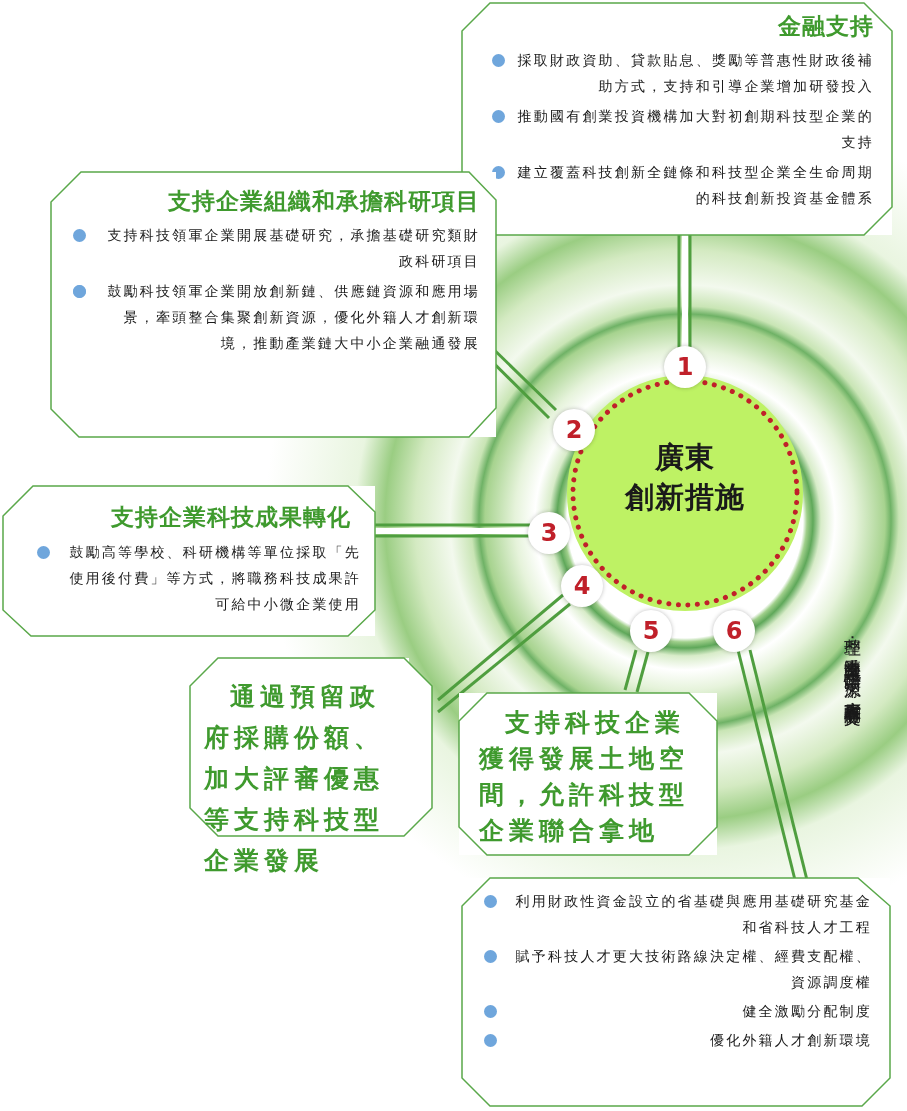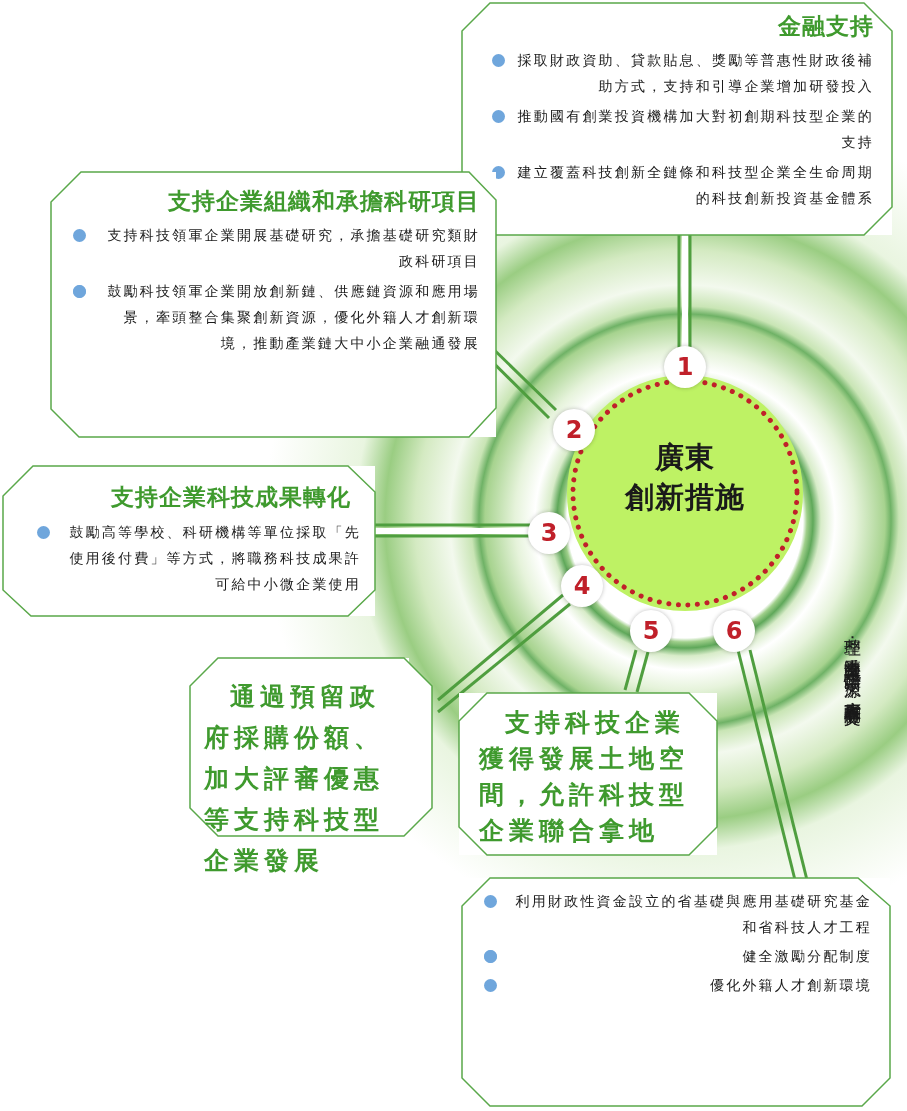--- a/index.html
+++ b/index.html
@@ -126,21 +126,21 @@
     <div class="item" style="margin-bottom:4px;">
       <span class="bullet"></span>
     </div>
     <div class="item">
       <span class="bullet"></span>
       <span>鼓勵科技領軍企業開放創新鏈、供應鏈資源和應用場景，牽頭整合集聚創新資源，優化外籍人才創新環境，推動產業鏈大中小企業融通發展</span>
     </div>
   </div>
 </div>
 
-<div class="box" style="left:3px; top:466px; width:372px; height:150px;">
+<div class="box" style="left:3px; top:486px; width:372px; height:150px;">
   <svg class="frame" width="372" height="150">
     <polygon points="30,0 345,0 372,26 372,124 345,150 28,150 0,124 0,30" fill="#ffffff" stroke="#5aa84a" stroke-width="1.5"></polygon>
   </svg>
   <div class="content" style="padding:16px 14px 0 36px;">
     <div class="title" style="margin-bottom:6px; padding-right:10px;">支持企業科技成果轉化</div>
     <div class="item" style="padding-left:18px;">
       <span class="bullet" style="left:-2px;"></span>
       <span>鼓勵高等學校、科研機構等單位採取「先使用後付費」等方式，將職務科技成果許可給中小微企業使用</span>
     </div>
   </div>
@@ -164,20 +164,21 @@
   <svg class="frame" width="428" height="228">
     <polygon points="28,0 396,0 428,28 428,200 400,228 28,228 0,200 0,28" fill="#ffffff" stroke="#5aa84a" stroke-width="1.5"></polygon>
   </svg>
   <div class="content" style="padding:10px 18px 0 20px;">
     <div class="item" style="margin-bottom:3px;">
       <span class="bullet"></span>
       <span>利用財政性資金設立的省基礎與應用基礎研究基金和省科技人才工程</span>
     </div>
     <div class="item" style="margin-bottom:3px;">
       <span class="bullet"></span>
+      <span>賦予科技人才更大技術路線決定權、經費支配權、資源調度權</span>
     </div>
     <div class="item" style="margin-bottom:3px;">
       <span class="bullet"></span>
       <span>健全激勵分配制度</span>
     </div>
     <div class="item">
       <span class="bullet"></span>
       <span>優化外籍人才創新環境</span>
     </div>
   </div>

